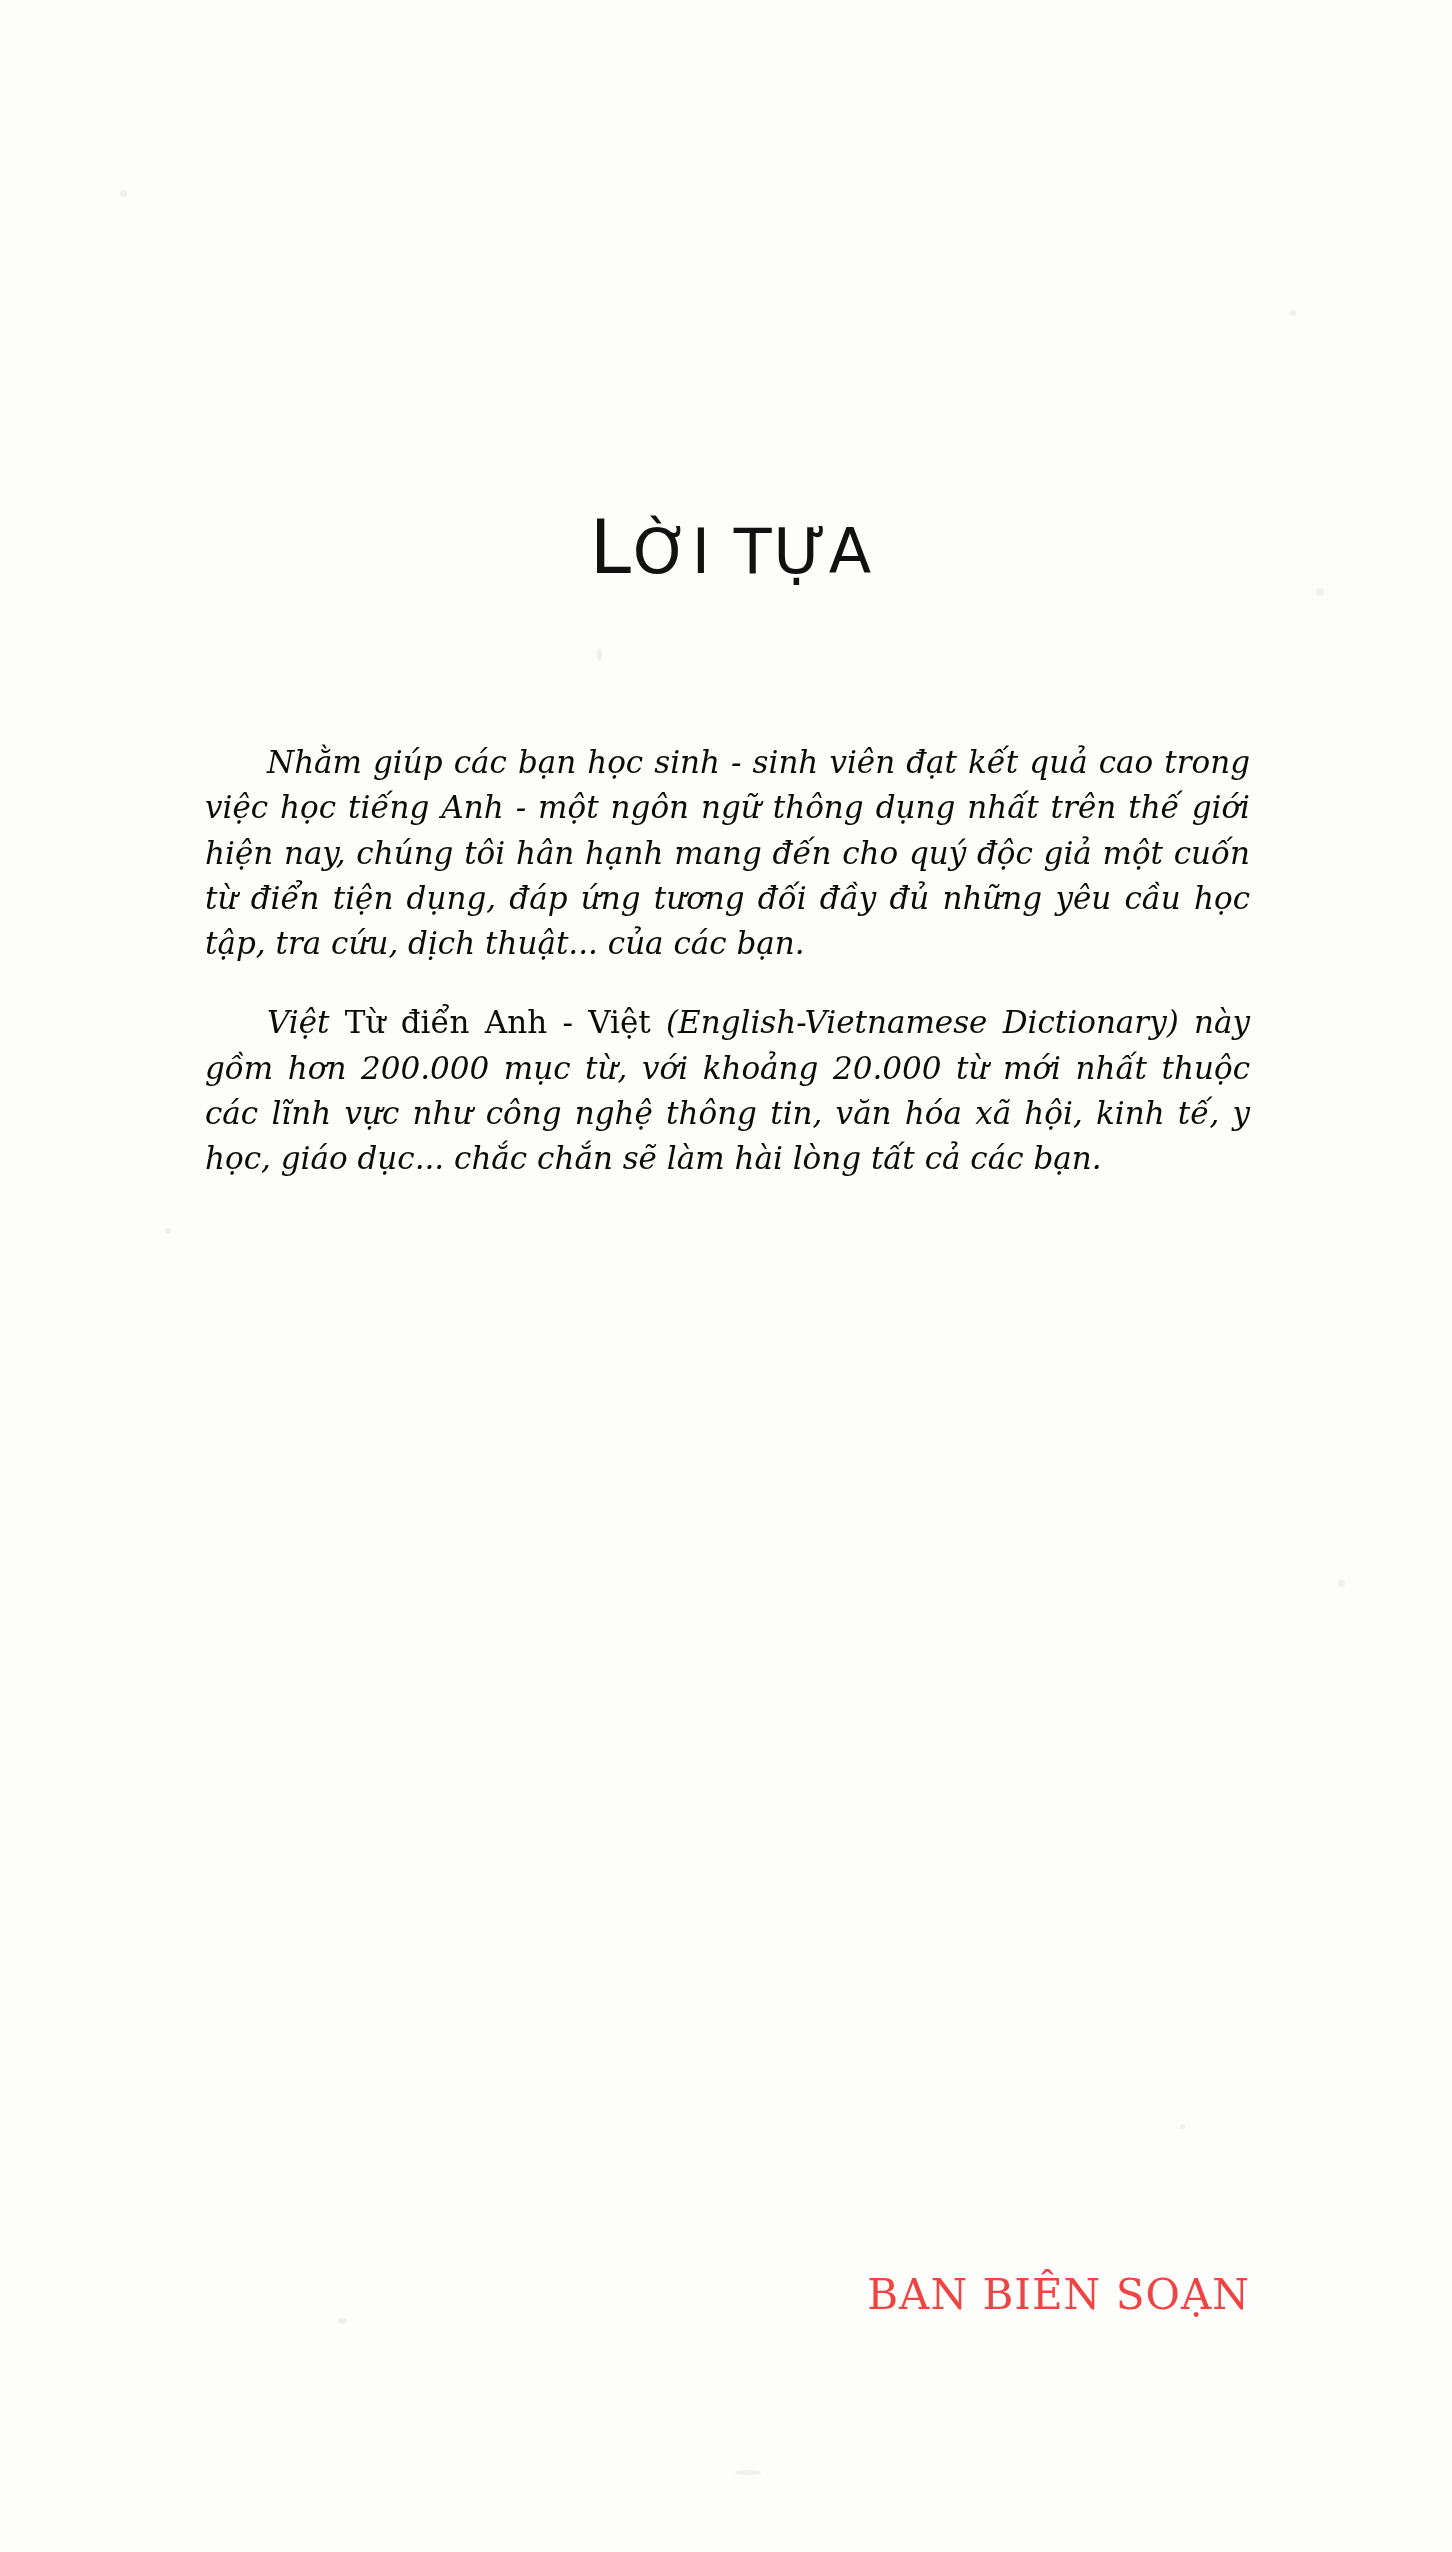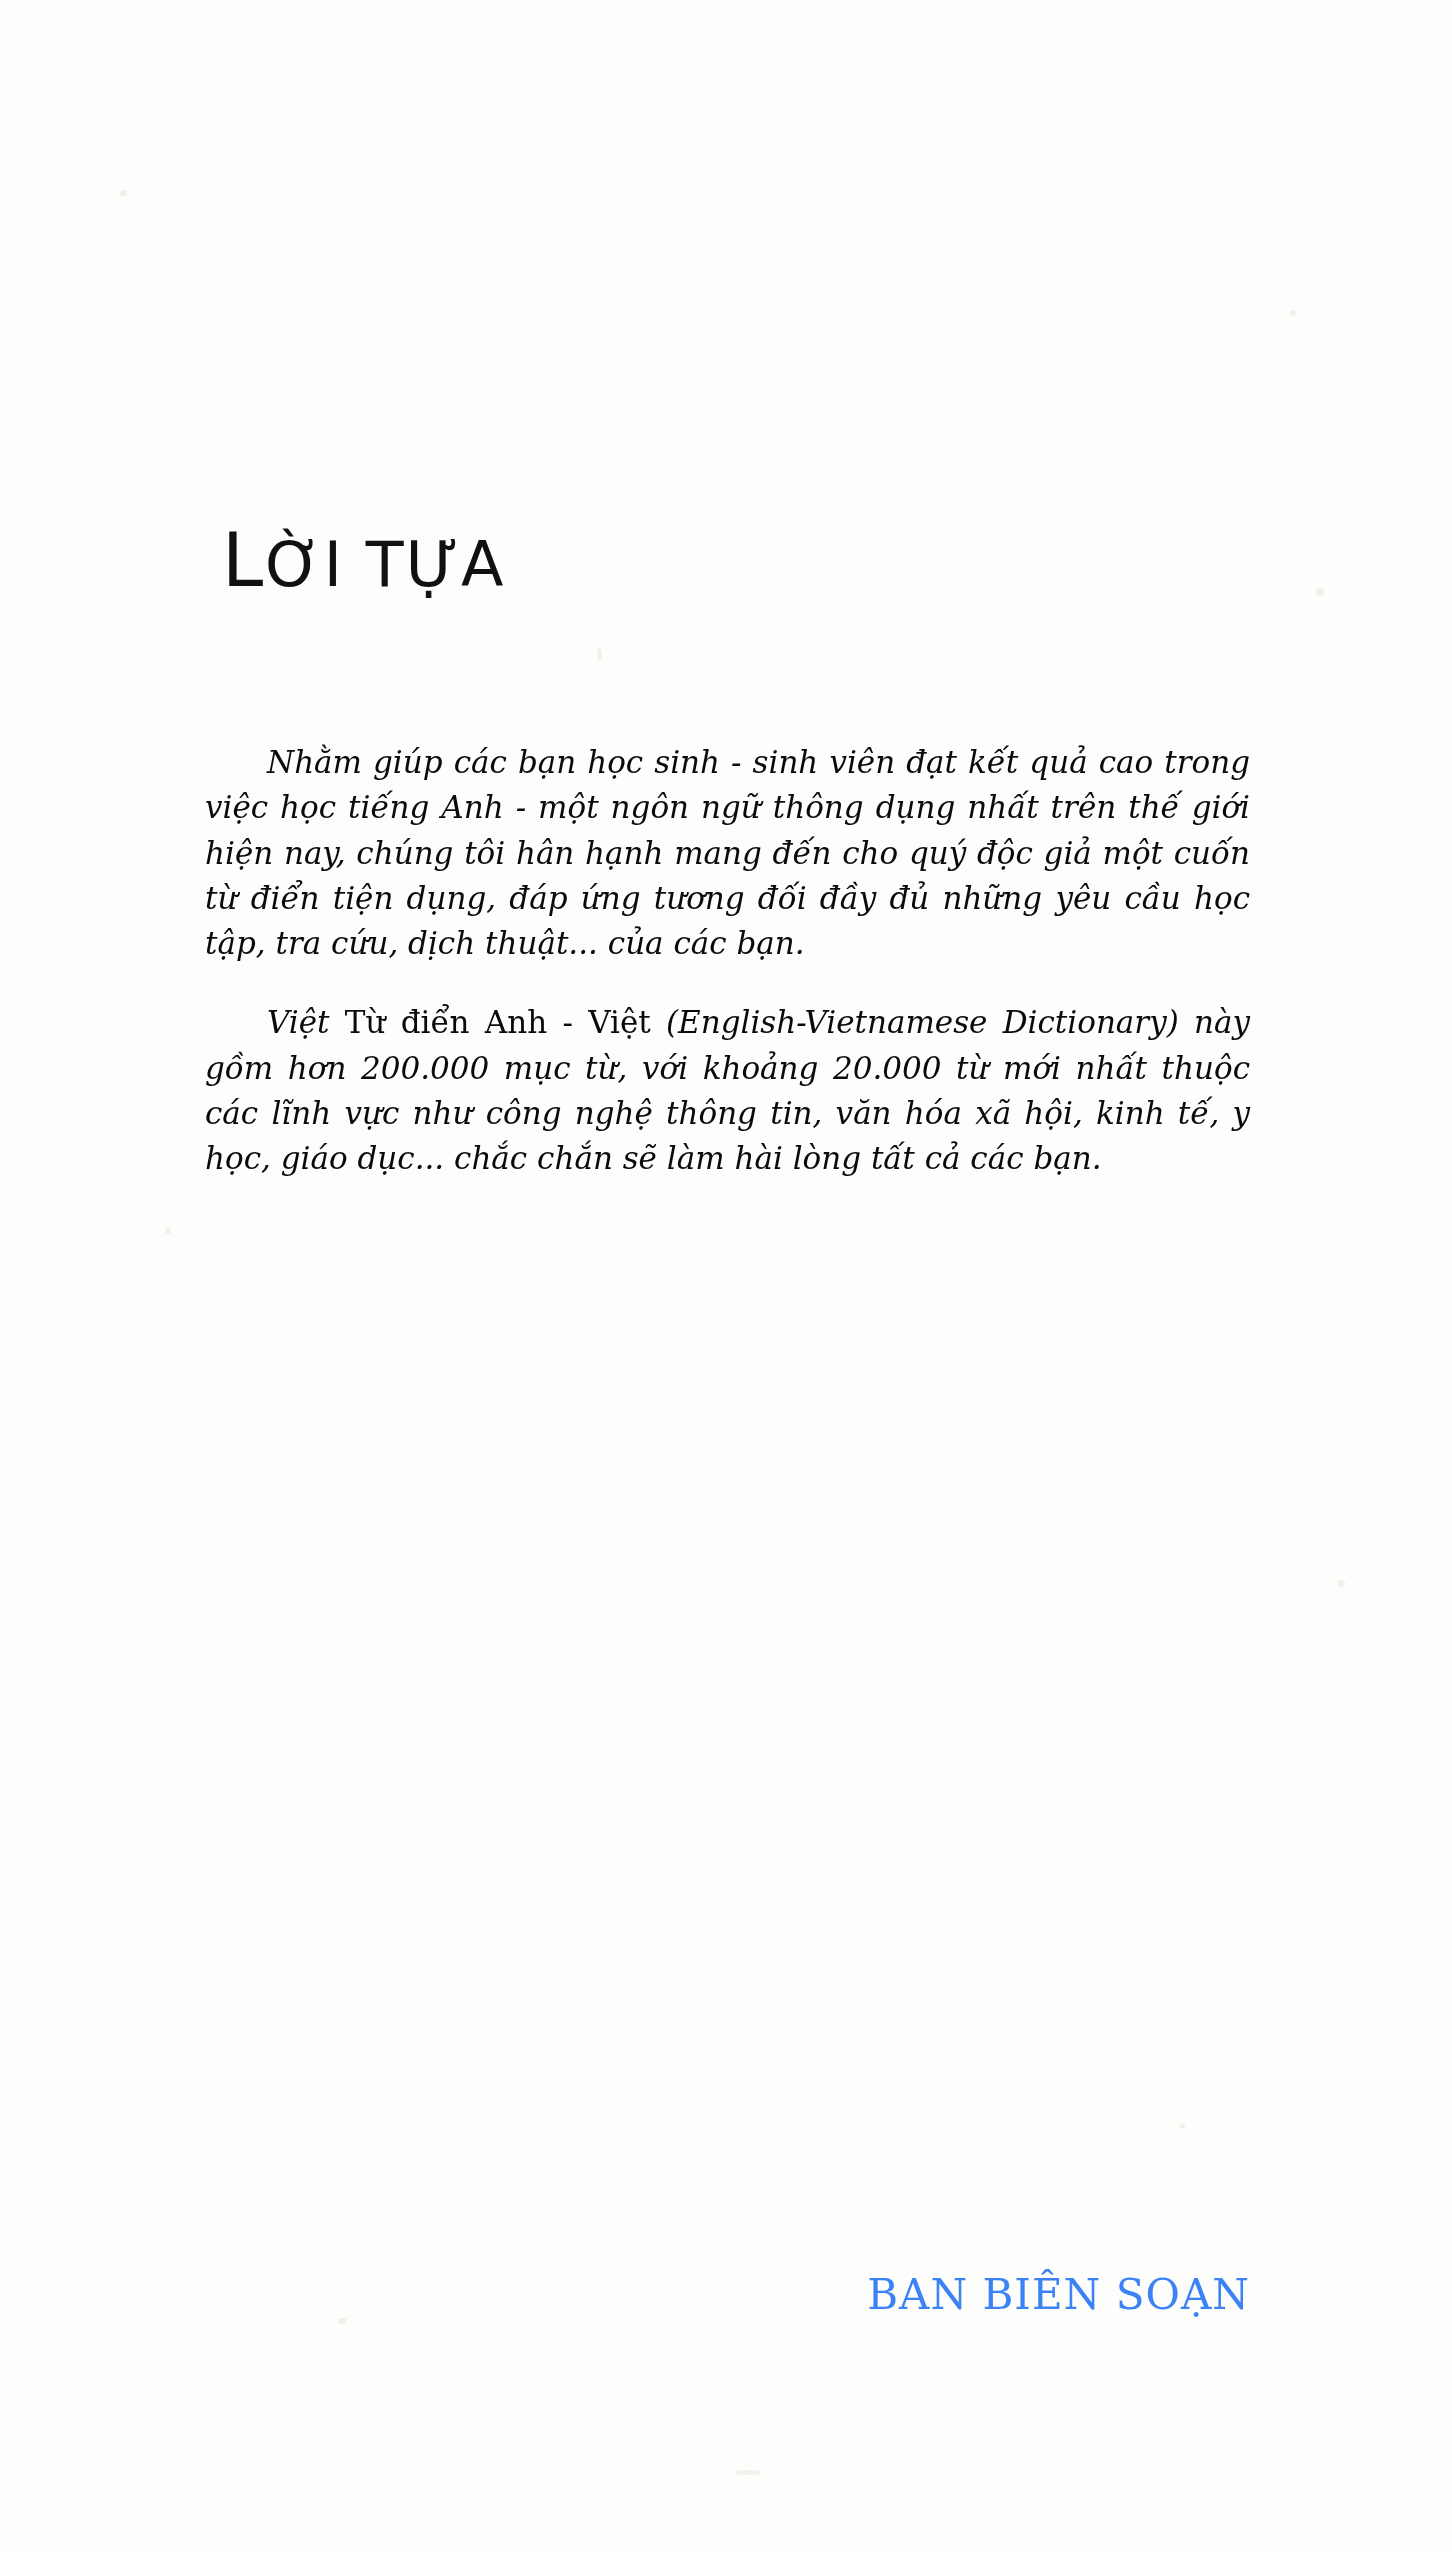--- a/index.html
+++ b/index.html
@@ -32,26 +32,26 @@
 
   .content {
     position: absolute;
     left: 205px;
     top: 0;
     width: 1045px;
     height: 100%;
   }
 
   .title {
-    margin: 17px;
+    margin: 4px;
     position: absolute;
     top: 500px;
     left: 0;
     width: 1045px;
-    text-align: left;
+    text-align: center;
     font-family: "DejaVu Sans", sans-serif;
     font-weight: 400;
     font-size: 62px;
     letter-spacing: 2px;
     color: #111111;
   }
   .title .first-letter {
     font-size: 74px;
   }
 
@@ -84,21 +84,21 @@
 
   .signature {
     position: absolute;
     top: 2270px;
     left: 0;
     width: 1045px;
     text-align: right;
     font-family: "DejaVu Serif", serif;
     font-size: 42px;
     letter-spacing: 1px;
-    color: #3b82f6;
+    color: #ef4444;
   }
 </style>
 </head>
 <body>
 
 <div class="page">
 
   <div class="speckle" style="left:120px;  top:190px;  width:7px;  height:7px;"></div>
   <div class="speckle" style="left:1290px; top:310px;  width:6px;  height:6px;"></div>
   <div class="speckle" style="left:1316px; top:588px;  width:8px;  height:8px;"></div>

